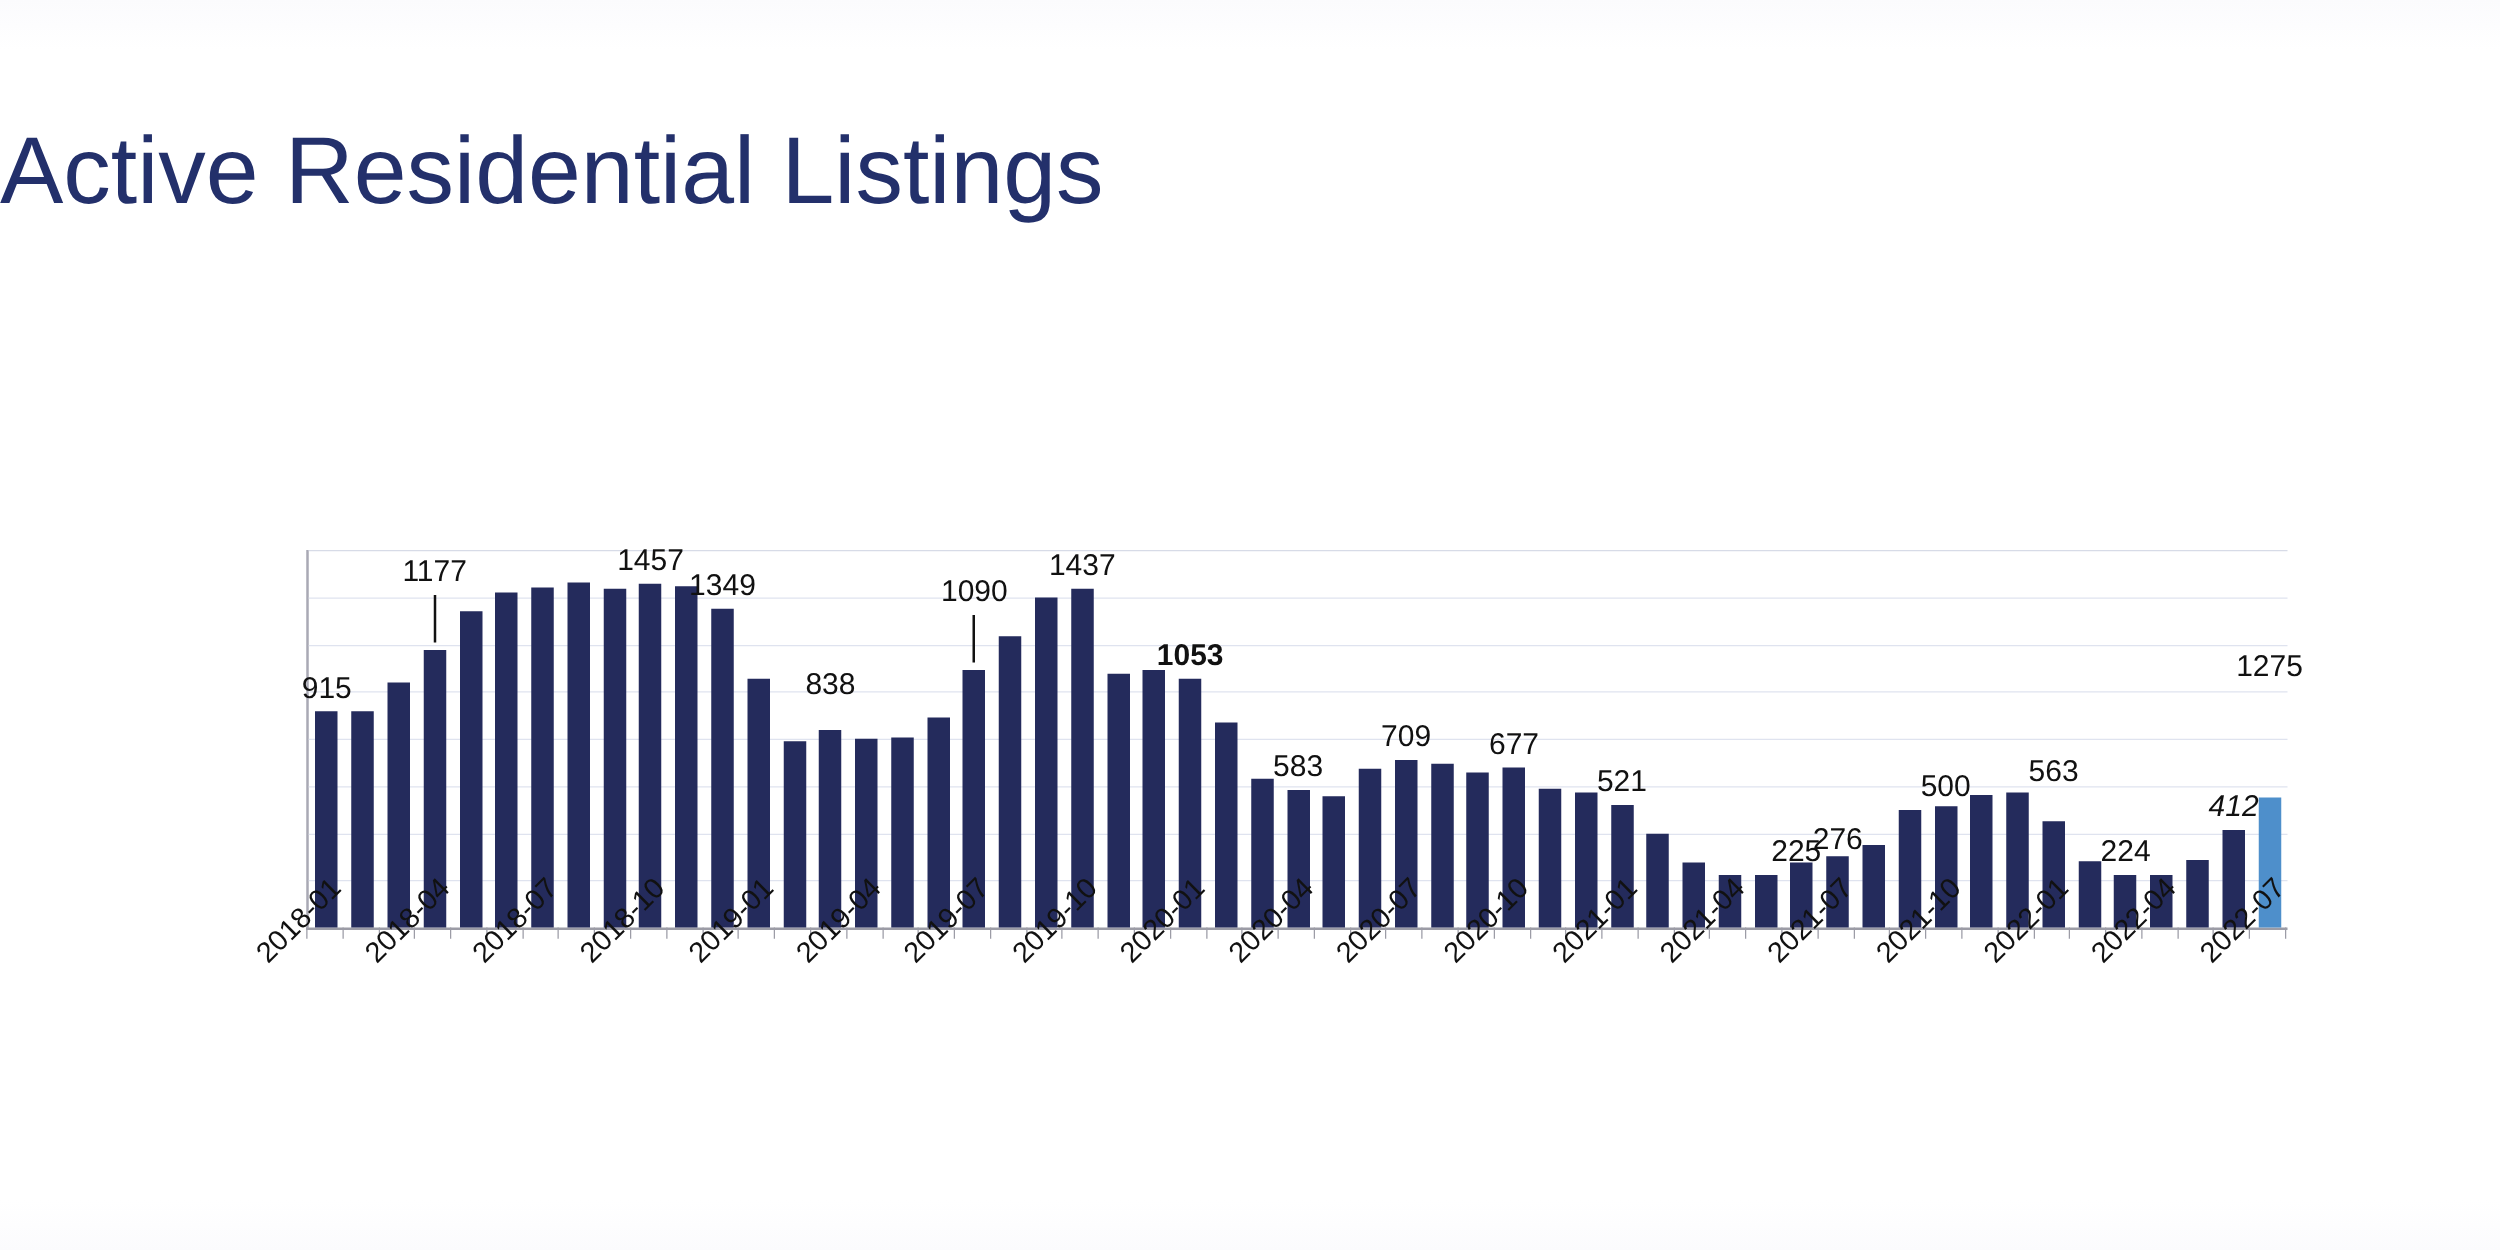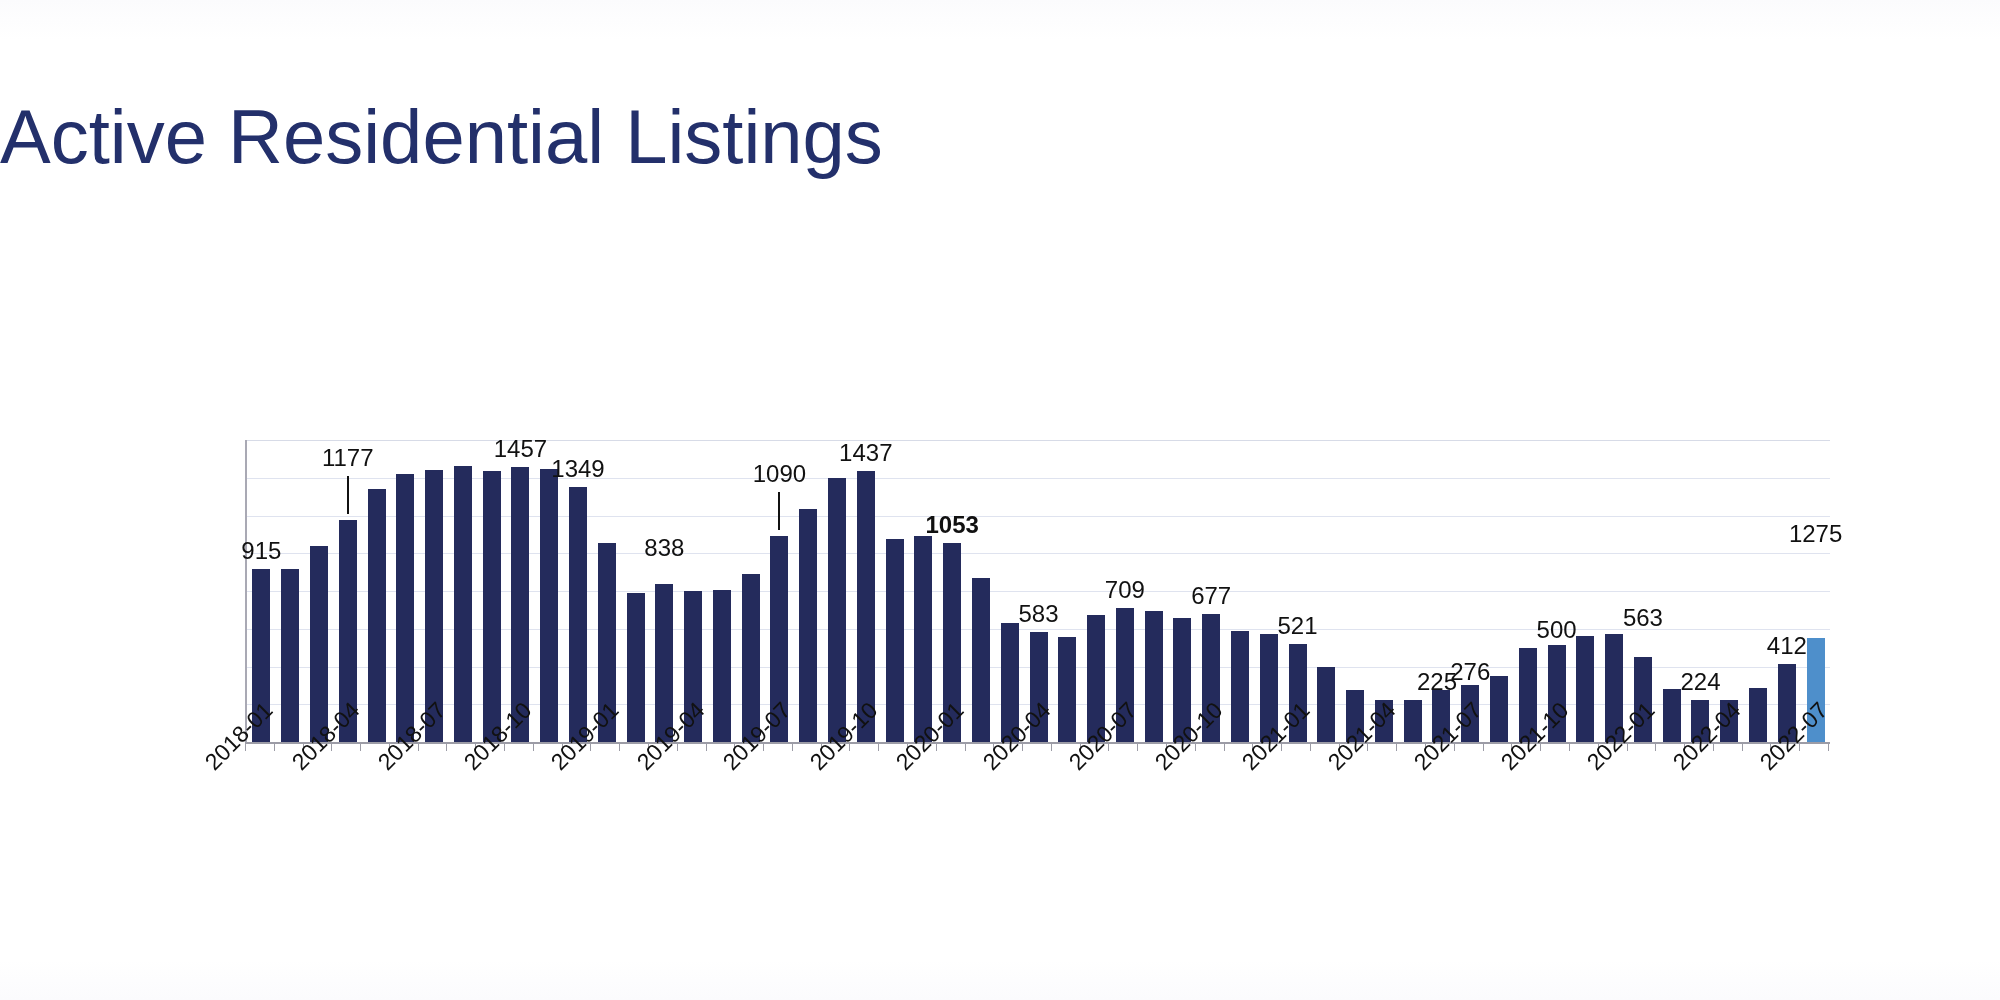--- a/index.html
+++ b/index.html
@@ -244,21 +244,21 @@
         <div class="bar-value" style="left: 705.155px; top: 73.2463px; font-weight: bold;">1053</div>
         <div class="bar-value" style="left: 791.5px; top: 161.959px;">583</div>
         <div class="bar-value" style="left: 877.845px; top: 138.176px;">709</div>
         <div class="bar-value" style="left: 964.191px; top: 144.216px;">677</div>
         <div class="bar-value" style="left: 1050.54px; top: 173.661px;">521</div>
         <div class="bar-value" style="left: 1190px; top: 229.531px;">225</div>
         <div class="bar-value" style="left: 1223.23px; top: 219.905px;">276</div>
         <div class="bar-value" style="left: 1309.57px; top: 177.625px;">500</div>
         <div class="bar-value" style="left: 1395.92px; top: 165.734px;">563</div>
         <div class="bar-value" style="left: 1453.48px; top: 229.72px;">224</div>
-        <div class="bar-value" style="left: 1539.83px; top: 194.235px;">412</div>
+        <div class="bar-value" style="left: 1539.83px; top: 194.235px; font-style: italic;">412</div>
         <div class="bar-value" style="left: 1568.61px; top: 81.74px;">1275</div>
       </div>
   </div>
   <div class="xticks" id="xticks">
       <div class="xtick" style="left: 0px;"></div>
       <div class="xtick" style="left: 28.7818px;"></div>
       <div class="xtick" style="left: 57.5636px;"></div>
       <div class="xtick" style="left: 86.3455px;"></div>
       <div class="xtick" style="left: 115.127px;"></div>
       <div class="xtick" style="left: 143.909px;"></div>

